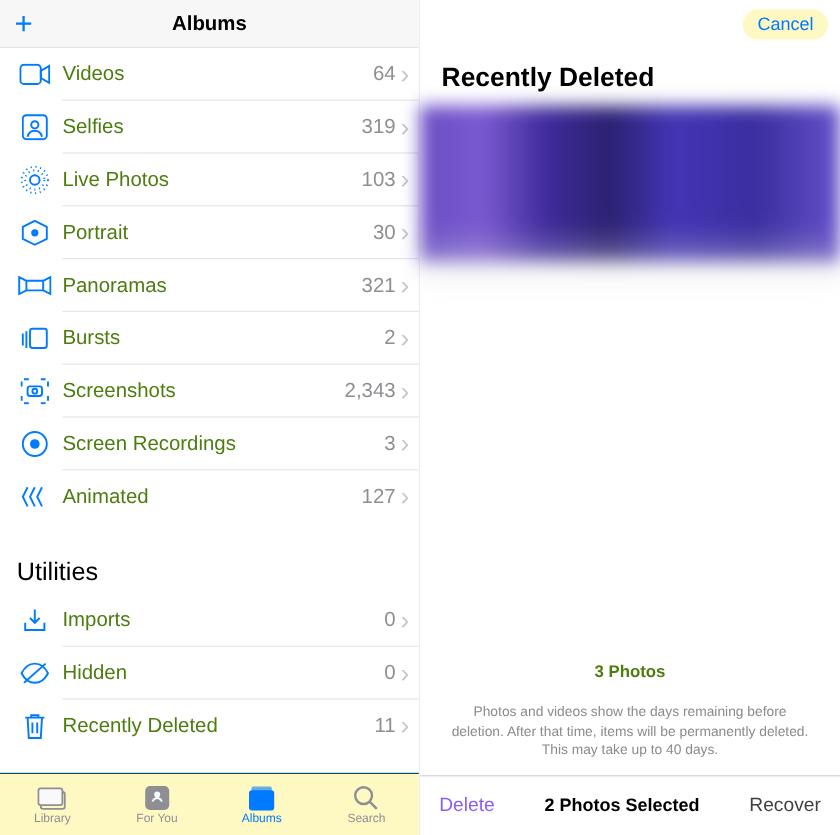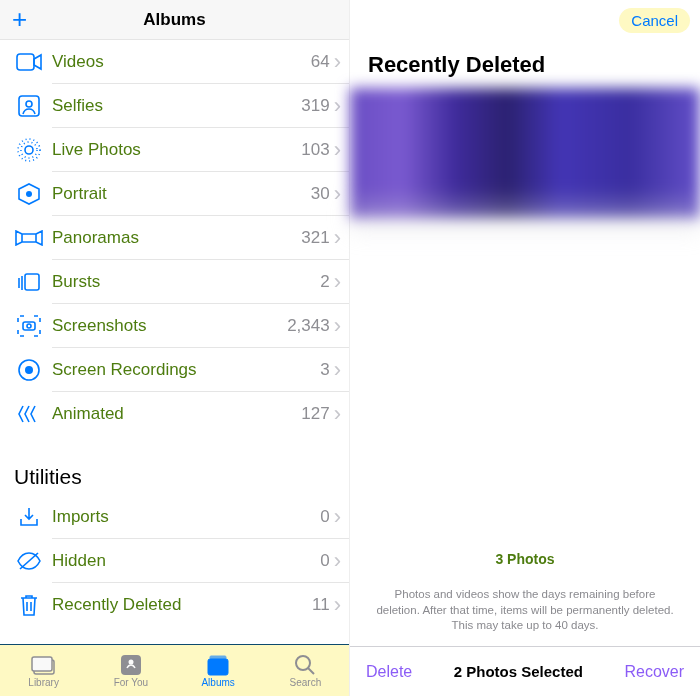--- a/index.html
+++ b/index.html
@@ -72,21 +72,21 @@
     content:""; position:absolute; left:0; right:0; bottom:-14px; height:32px; background:rgba(210,210,215,.3); filter:blur(8px);
   }
   .info-block { text-align:center; padding: 0 24px 12px 24px; color:#8a8a8f;}
   .info-block .pcount { color:#4d7c0f; font-weight:600; font-size:14px; margin-bottom:20px;}
   .info-block .desc { font-size:11.5px; line-height:1.35;}
   .sel-bar {
     height: 50px; border-top:1px solid #d1d1d6; display:flex; align-items:center; padding:0 16px;
   }
   .sel-bar .del { color:#8b5cf6; font-size:16px;}
   .sel-bar .mid { flex:1; text-align:center; font-weight:600; font-size:15px;}
-  .sel-bar .rec { color:#8b5cf6; font-size:16px;}
+  .sel-bar .rec { color:#404040; font-size:16px;}
   svg { display:block;}
 </style>
 </head>
 <body>
 
 <div class="left-pane">
   <div class="header-left">
     <div class="add-btn">+</div>
     <div class="header-title">Albums</div>
   </div>

